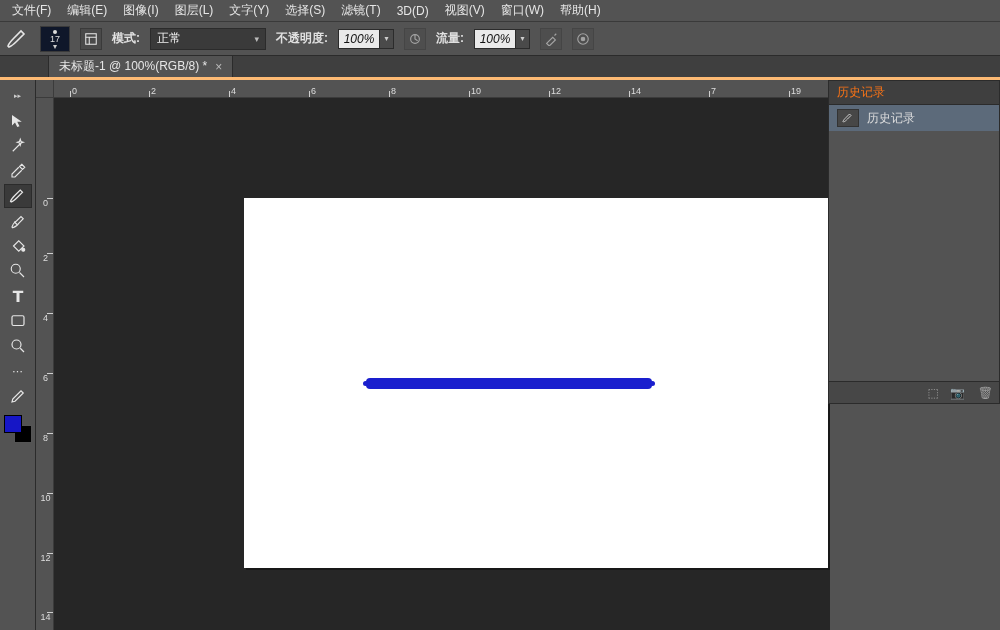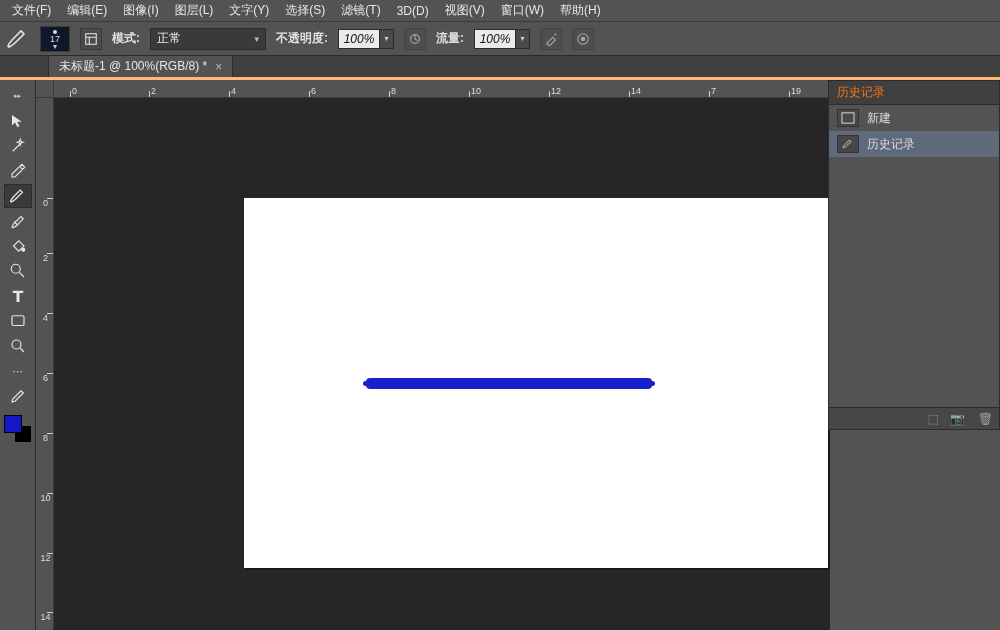--- a/index.html
+++ b/index.html
@@ -279,28 +279,20 @@
     <div class="viewport">
       <div class="paper">
         <div class="blue-line"></div>
       </div>
     </div>
   </div>
 
   <div class="rightcol">
     <div class="panel">
       <div class="panel-head">历史记录</div>
-      <div class="hist-row">
-        <div class="step-thumb">
-          <svg width="14" height="12" viewBox="0 0 16 14" stroke="#ccc" fill="none" stroke-width="1.3">
-              <rect x="1" y="1" width="14" height="12"></rect>
-            </svg>
-        </div>
-        <span>新建</span>
-      </div>
       <div class="hist-row sel">
         <div class="step-thumb">
           <svg width="14" height="12" viewBox="0 0 24 24" stroke="#ddd" fill="none" stroke-width="1.8">
               <path d="M3 20c3-1 5-3 8-6l7-7-3-3-7 7c-3 3-5 5-6 8z"></path>
             </svg>
         </div>
         <span>历史记录</span>
       </div>
       <div class="panel-icons">
         <span>⬚</span>

